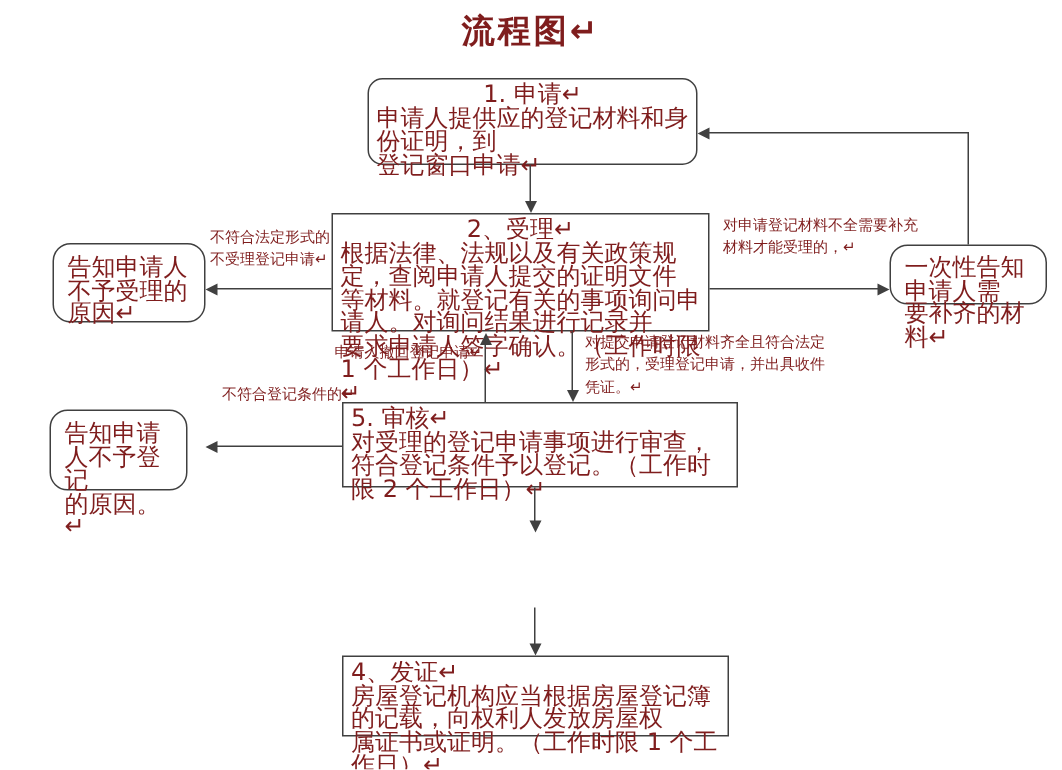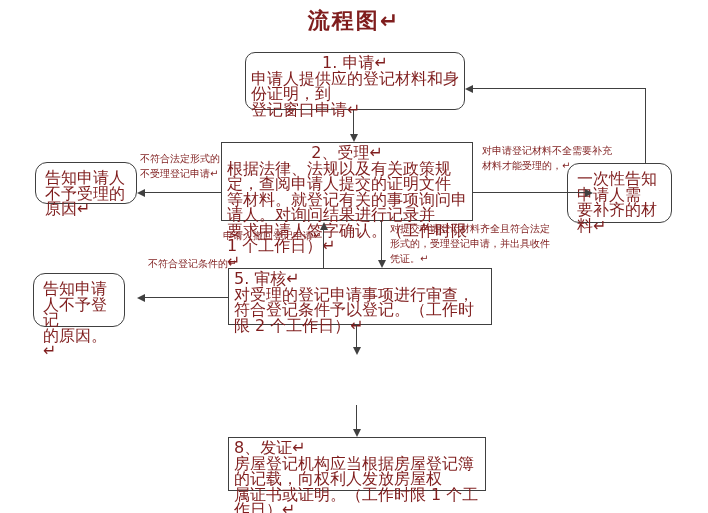--- a/index.html
+++ b/index.html
@@ -45,36 +45,36 @@
   </div>
 
   <div class="box" style="left:228px;top:268px;width:264px;height:57px;">
     <div class="box-title-left">5. 审核↵</div>
     <div class="box-body">对受理的登记申请事项进行审查，符合登记条件予以登记。（工作时
 限 2 个工作日）↵</div>
   </div>
 
 
   <div class="box" style="left:228px;top:437px;width:258px;height:54px;">
-    <div class="box-title-left">8、发证↵</div>
+    <div class="box-title-left">4、发证↵</div>
     <div class="box-body">房屋登记机构应当根据房屋登记簿的记载，向权利人发放房屋权
 属证书或证明。（工作时限 1 个工作日）↵</div>
   </div>
 
-  <div class="box rounded sidebox" style="left:35px;top:162px;width:102px;height:42px;">
+  <div class="box rounded sidebox" style="left:35px;top:162px;width:102px;height:53px;">
     <div class="box-body">告知申请人不予受理的
 原因↵</div>
   </div>
 
   <div class="box rounded sidebox" style="left:33px;top:273px;width:92px;height:54px;">
     <div class="box-body">告知申请人不予登记
 的原因。↵</div>
   </div>
 
-  <div class="box rounded sidebox" style="left:567px;top:163px;width:105px;height:60px;font-family:Liberation Serif, serif;">
+  <div class="box rounded sidebox" style="left:593px;top:163px;width:105px;height:40px;font-family:Liberation Serif, serif;">
     <div class="box-body">一次性告知申请人需
 要补齐的材料↵</div>
   </div>
 
   <div class="elabel" style="left:482px;top:143px;">对申请登记材料不全需要补充
 材料才能受理的，↵</div>
   <div class="elabel" style="left:140px;top:151px;">不符合法定形式的
 不受理登记申请↵</div>
   <div class="elabel" style="left:223px;top:228px;">申请人撤回登记申请↵</div>
   <div class="elabel" style="left:390px;top:221px;">对提交申请登记材料齐全且符合法定

